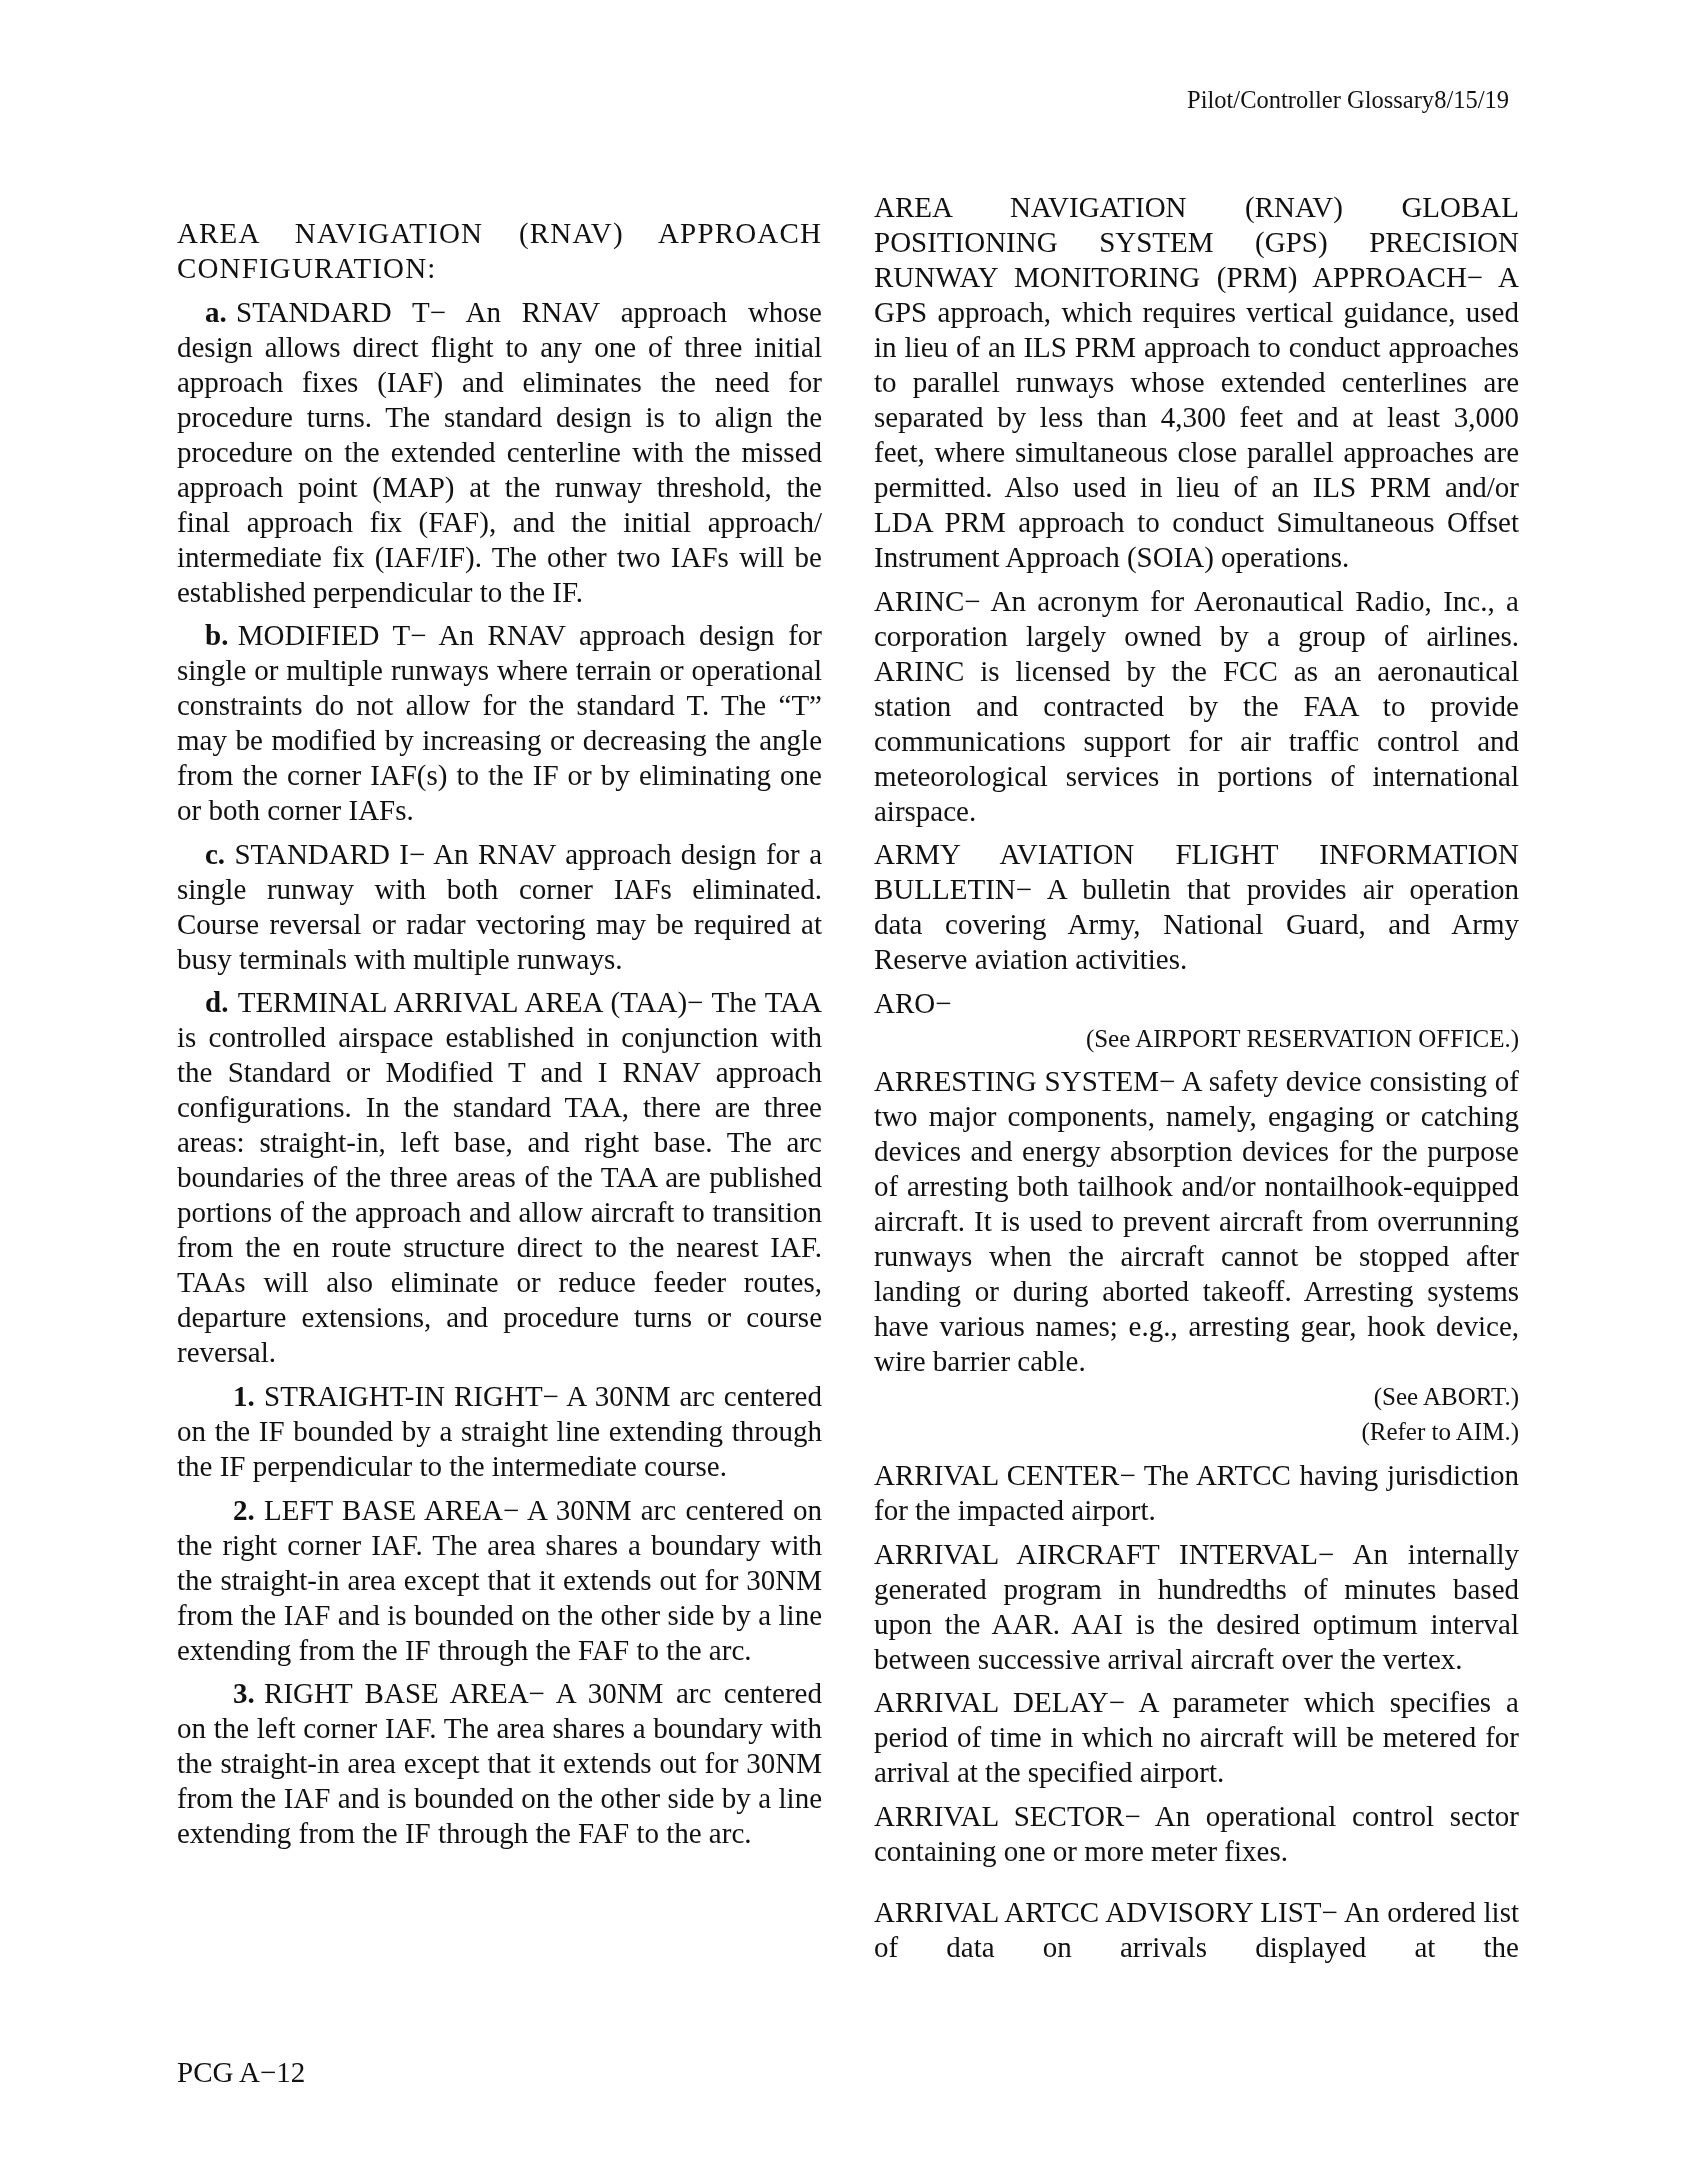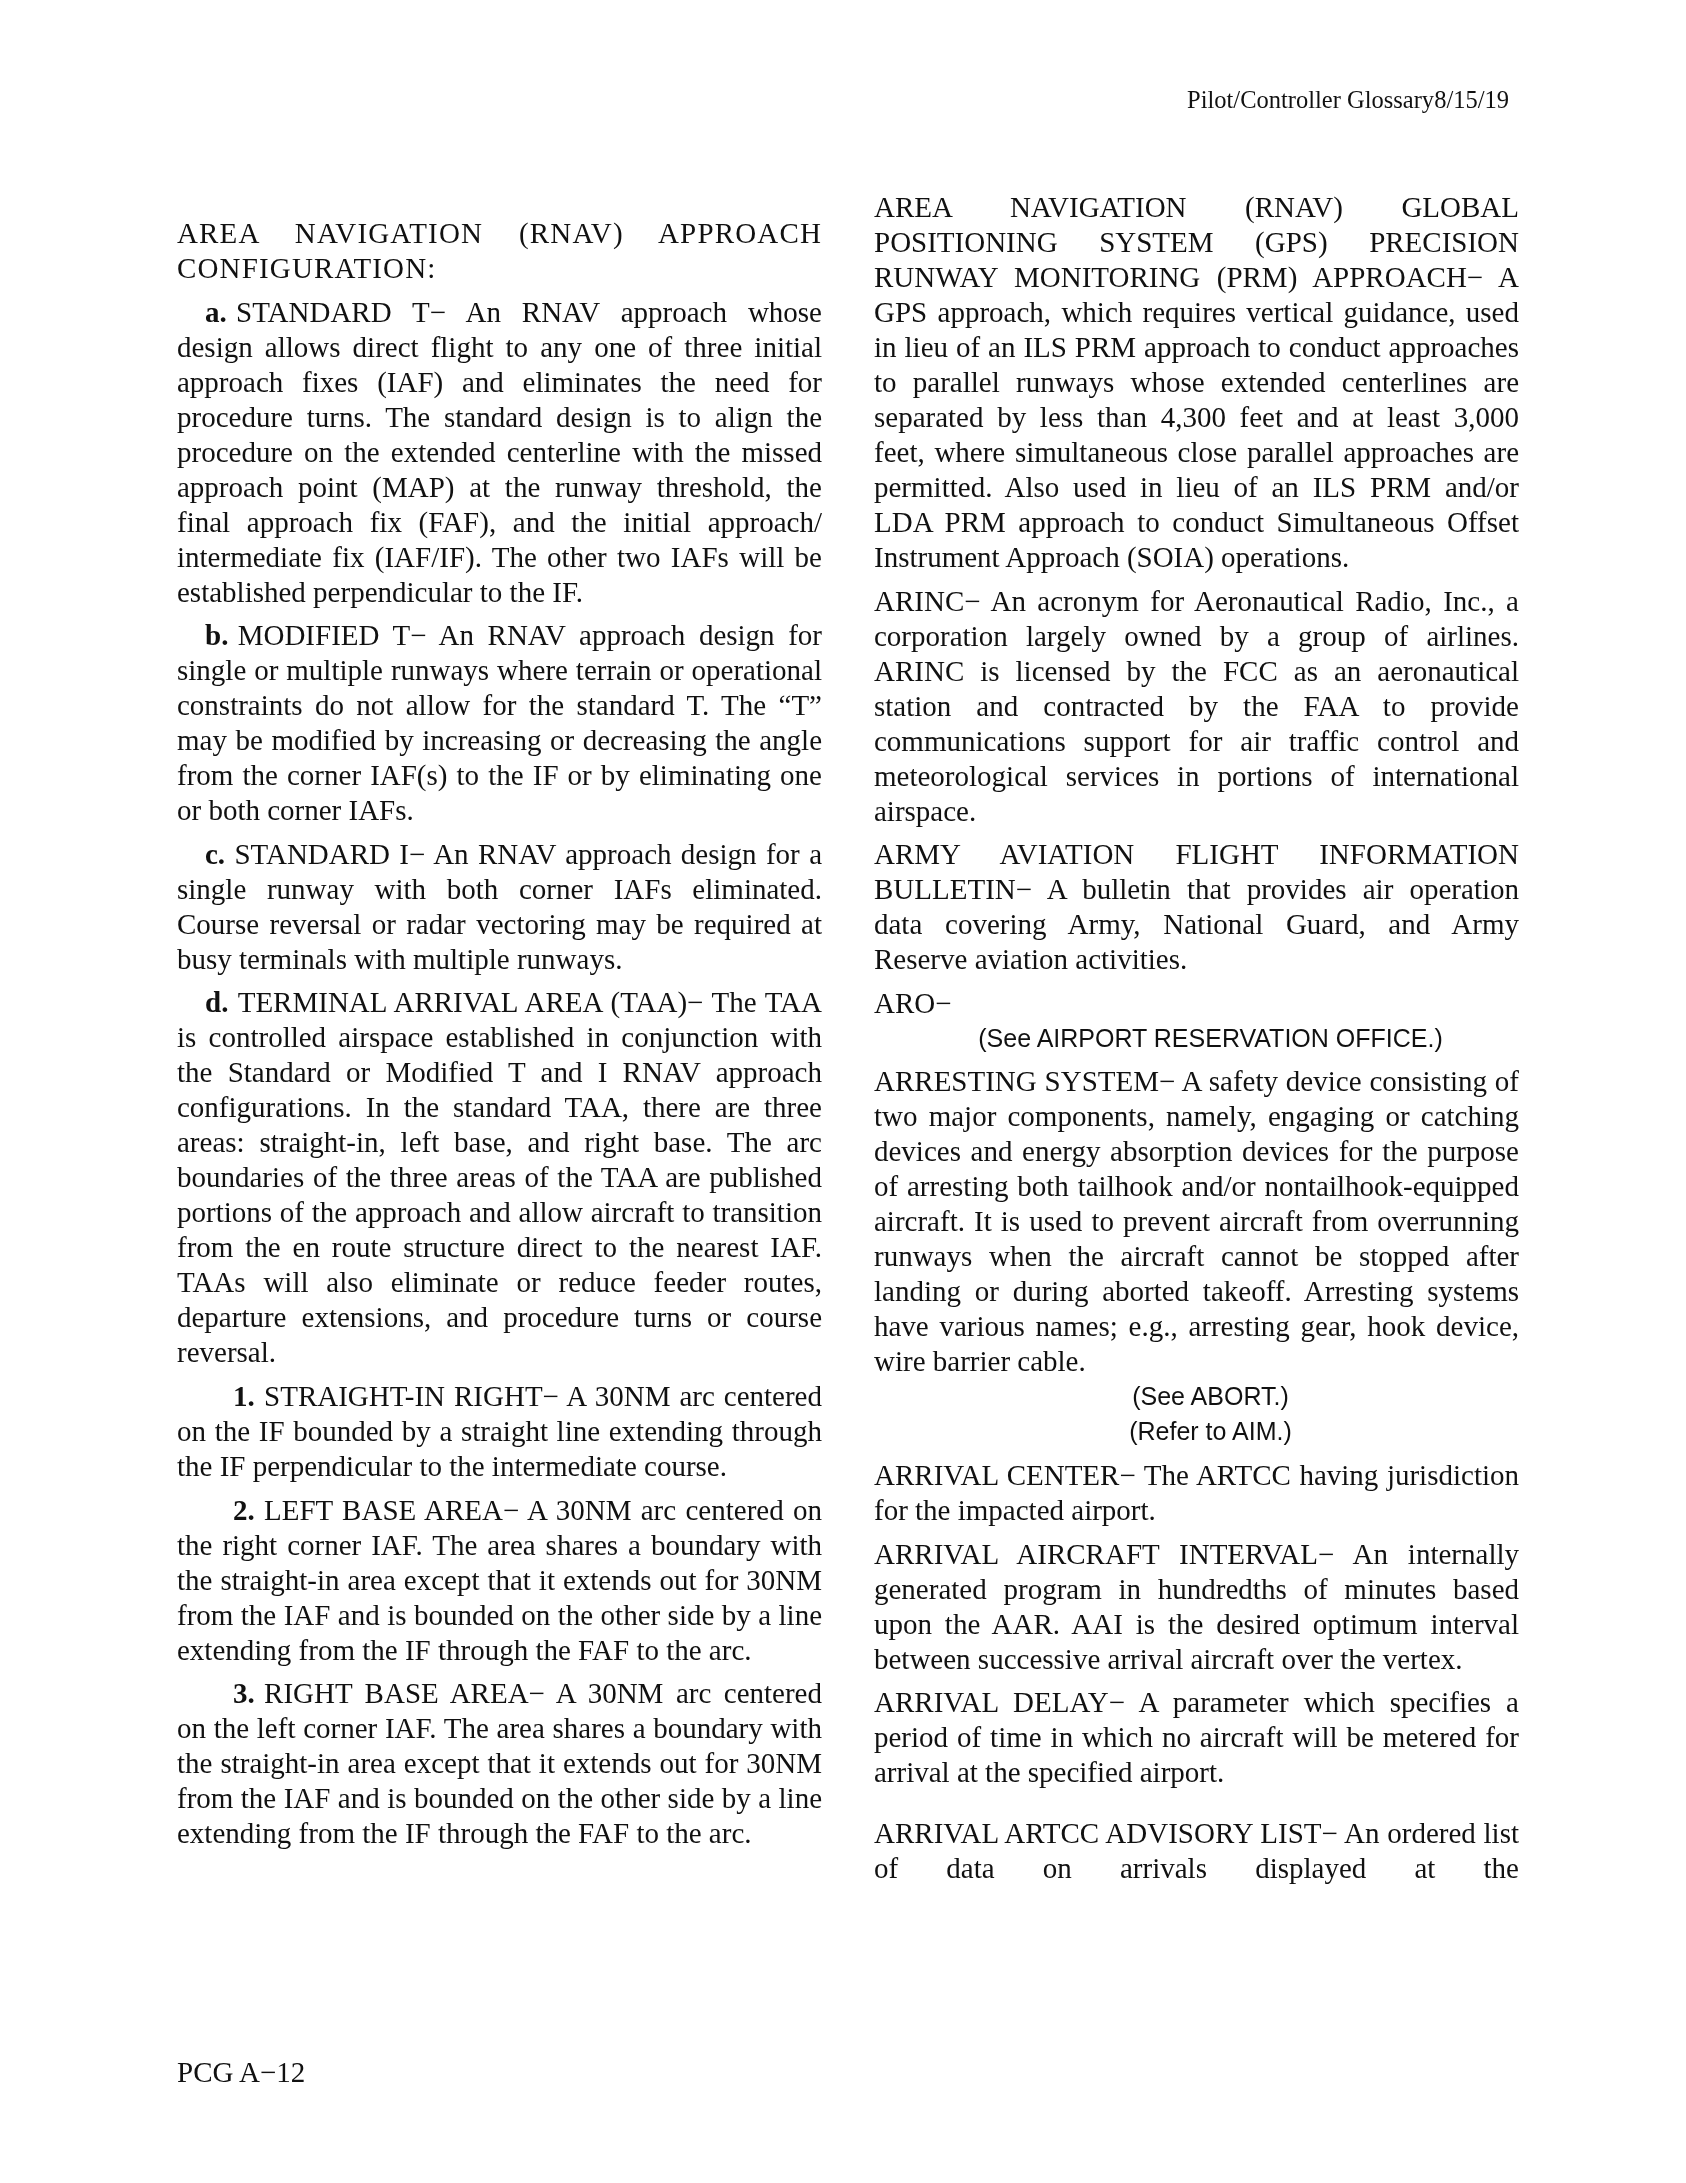--- a/index.html
+++ b/index.html
@@ -60,25 +60,25 @@
     }
     .subsub {
       text-indent: 56px;
       margin: 0 0 8.6px 0;
     }
     .marker {
       font-weight: bold;
       margin-right: 9.3px;
     }
     .xref {
-      font-family: Liberation Sans, sans-serif;
+      font-family: Liberation Serif, serif;
       font-size: 25px;
       line-height: 35px;
       padding-left: 28px;
-      text-align: center;
+      text-align: right;
       color: #111111;
       cursor: pointer;
     }
     .xref-group { margin: 0 0 8.6px 0; }
     .spread { text-align-last: justify; margin-top: 26px; }
   </style>
 </head>
 <body>
 
 <div class="running-head">
@@ -165,20 +165,24 @@
   <div class="entry">
     <span class="term">ARRIVAL AIRCRAFT INTERVAL−</span>
     <span>An internally generated program in hundredths of minutes based upon the AAR. AAI is the desired optimum interval between successive arrival aircraft over the vertex.</span>
   </div>
 
   <div class="entry">
     <span class="term">ARRIVAL DELAY−</span>
     <span>A parameter which specifies a period of time in which no aircraft will be metered for arrival at the specified airport.</span>
   </div>
 
+  <div class="entry">
+    <span class="term">ARRIVAL SECTOR−</span>
+    <span>An operational control sector containing one or more meter fixes.</span>
+  </div>
 
   <div class="entry spread">
     <span class="term">ARRIVAL ARTCC ADVISORY LIST−</span>
     <span>An ordered list of data on arrivals displayed at the</span>
   </div>
 </div>
 
 <div class="running-foot">PCG A−12</div>
 
 

